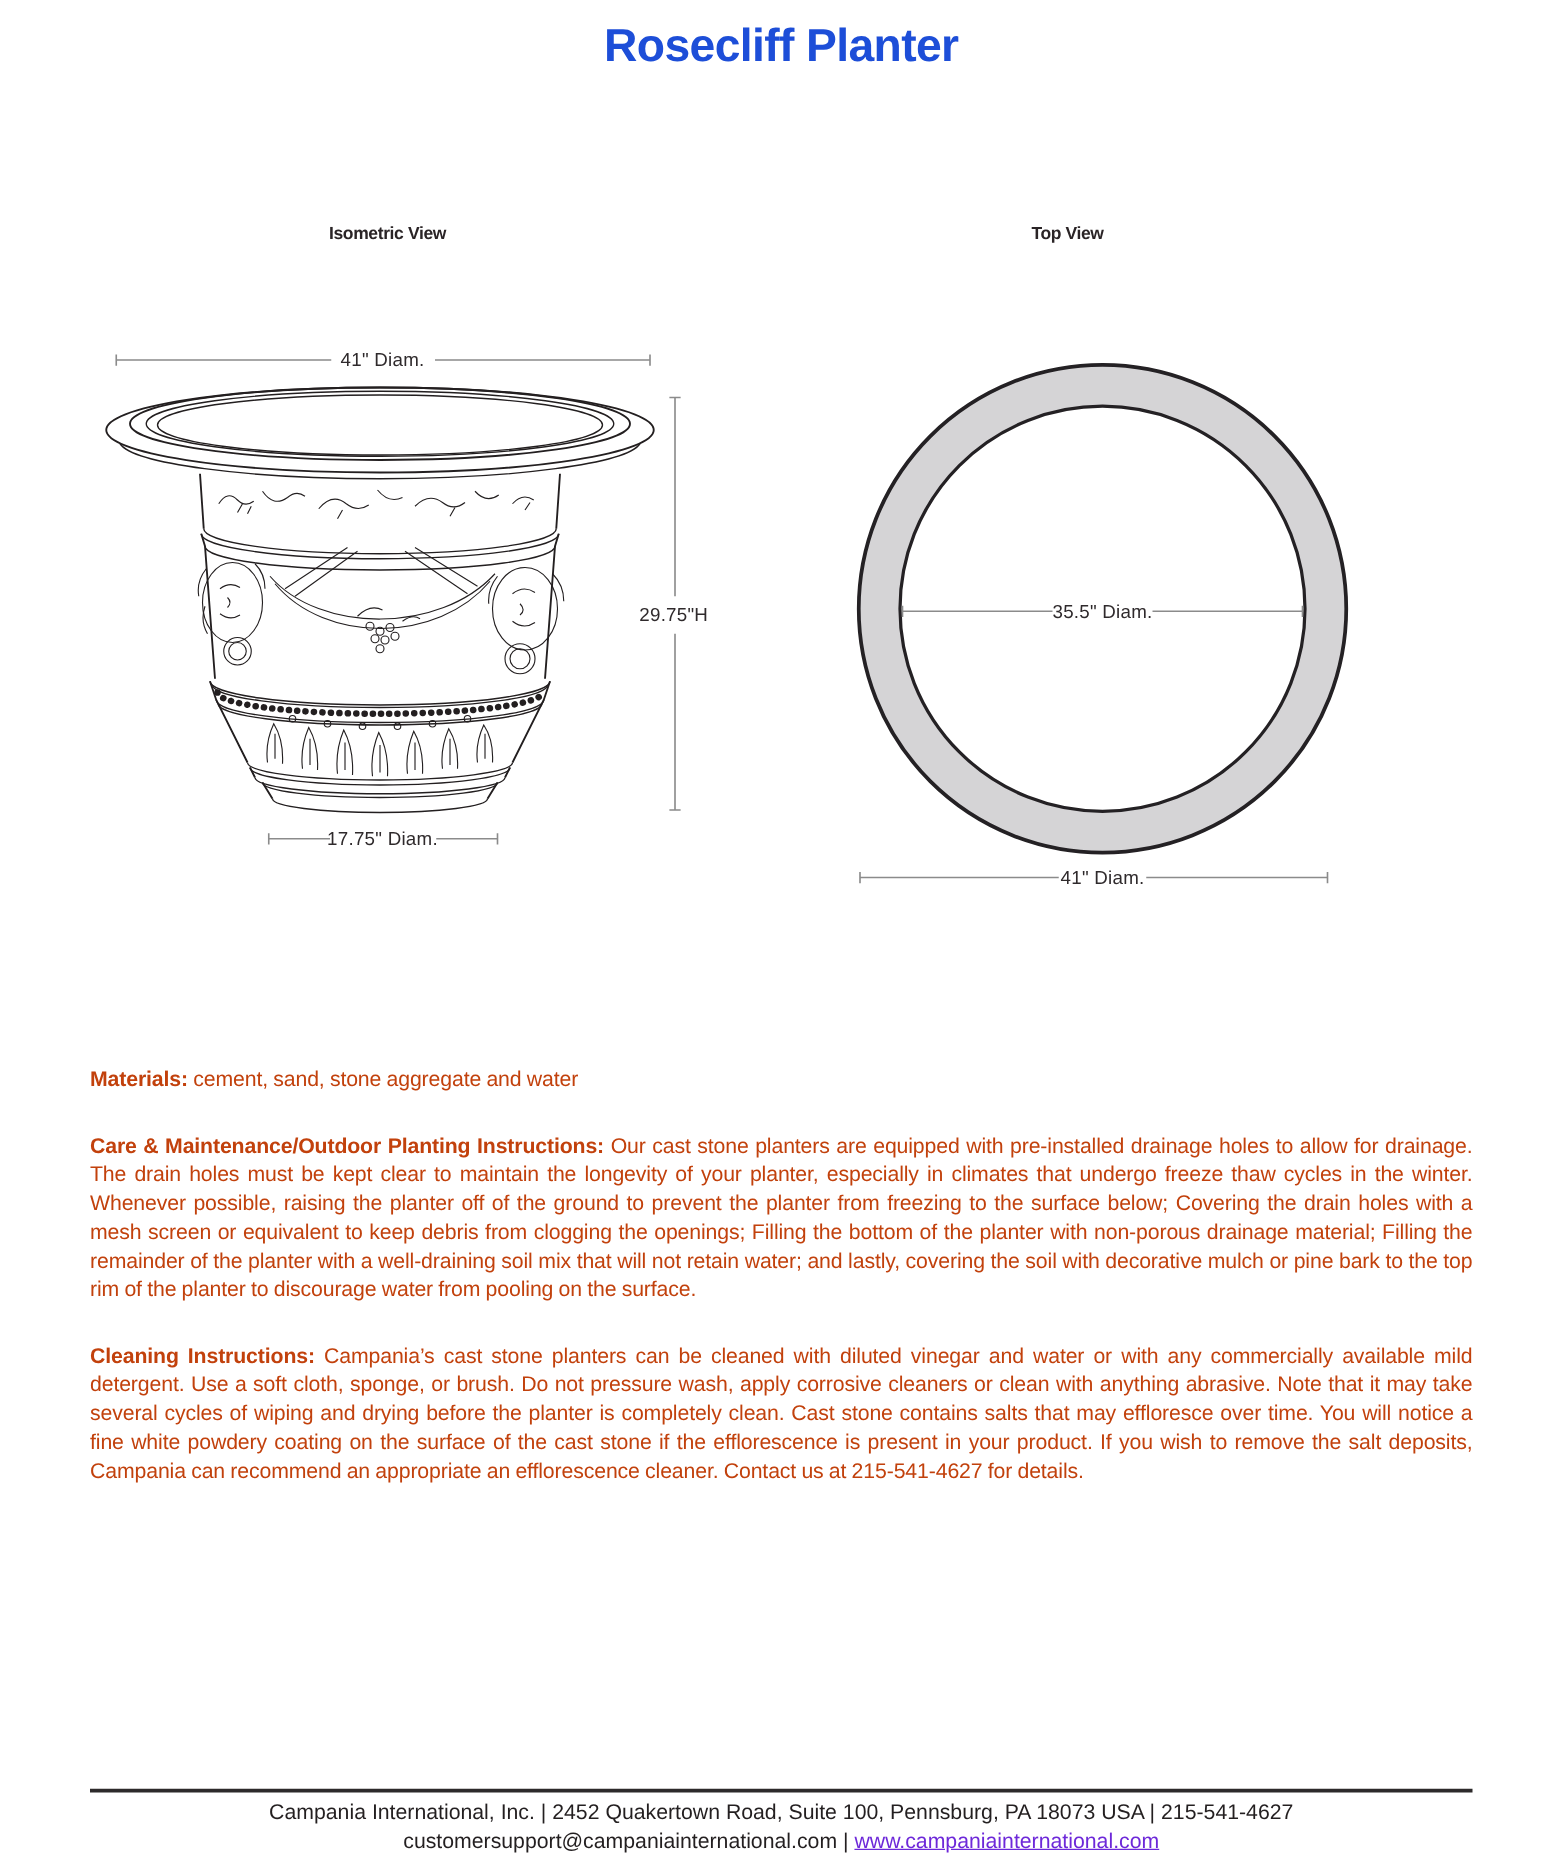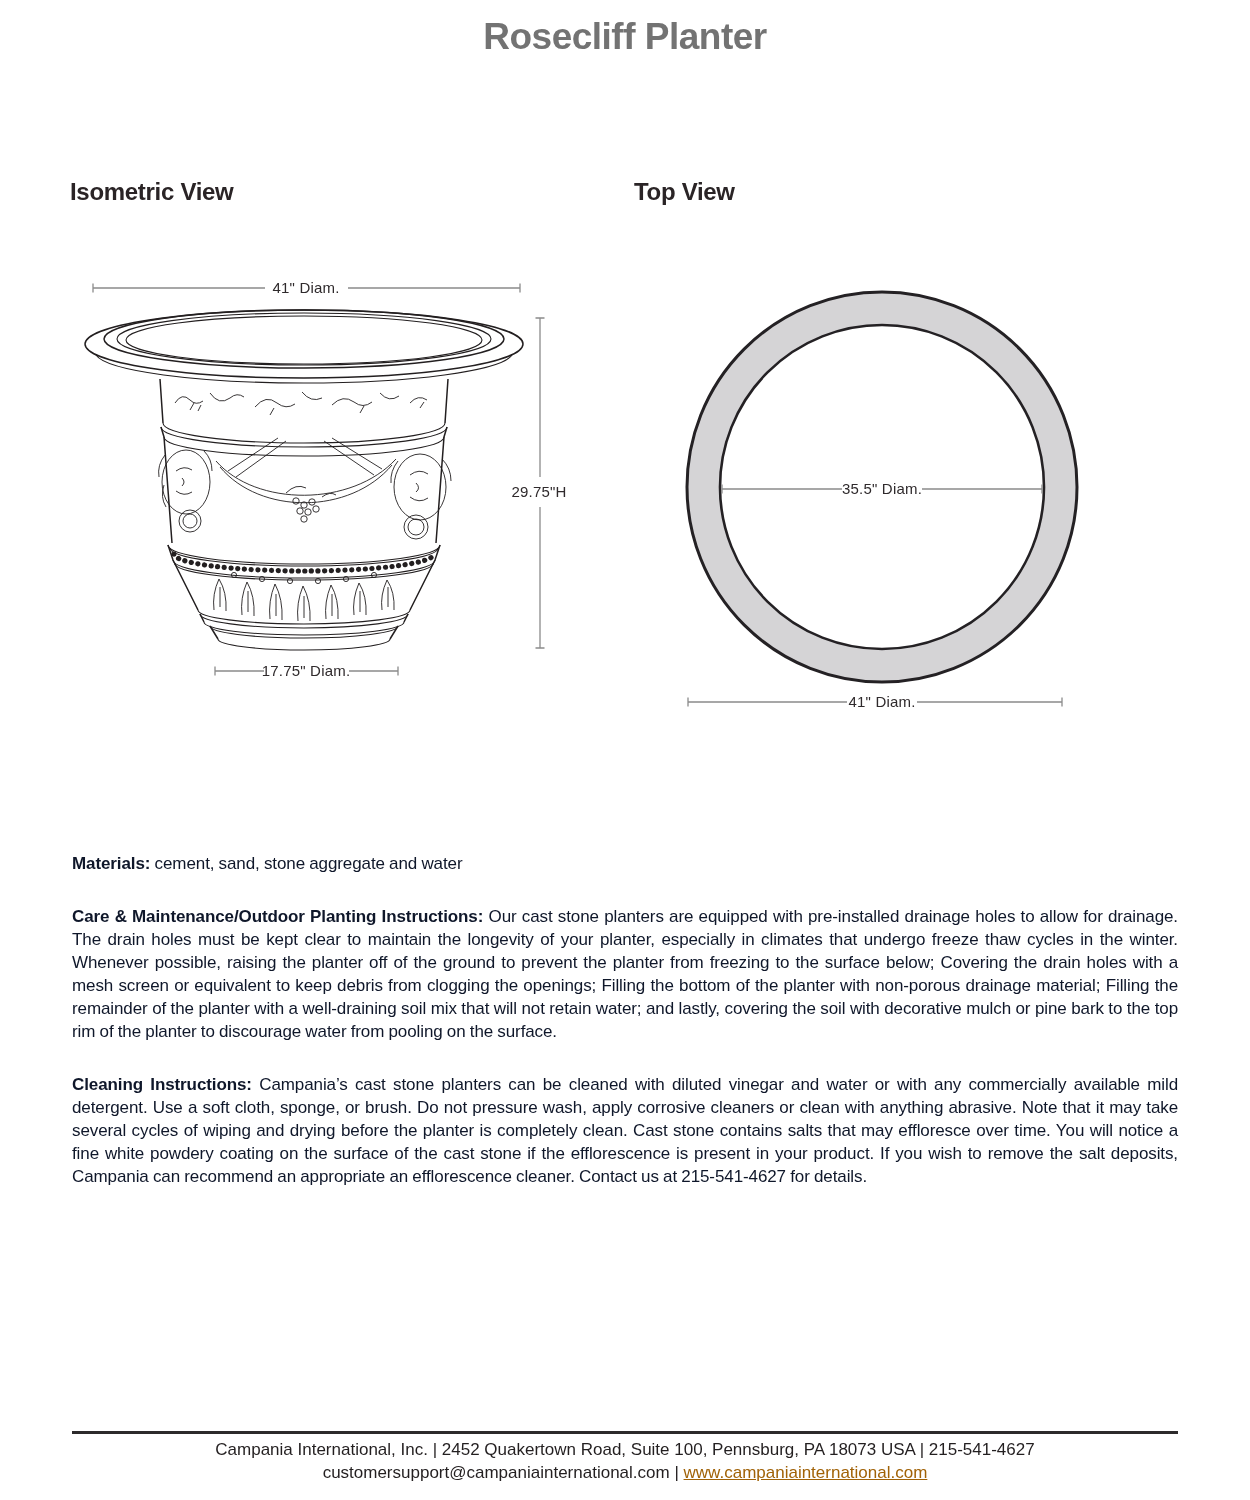--- a/index.html
+++ b/index.html
@@ -7,59 +7,59 @@
   body {
     width:1250px; height:1500px; position:relative;
     font-family:"Liberation Sans", sans-serif;
     color:#231f20;
   }
   .page { position:absolute; left:0; top:0; width:1250px; height:1500px; background:#fff; overflow:hidden; }
 
   .title {
     position:absolute; top:16px; left:0; width:1250px;
     text-align:center; font-size:37px; font-weight:bold; letter-spacing:-0.5px;
-    color:#737373;
+    color:#1d4ed8;
   }
 
   .view-label {
-    position:absolute; top:178px; font-weight:bold; font-size:24px;
-    letter-spacing:-0.3px; color:#2a2426;
+    position:absolute; top:178px; font-weight:bold; font-size:14px;
+    text-align:center; letter-spacing:-0.3px; color:#2a2426;
   }
   #iso-label { left:70px;  width:480px; }
   #top-label { left:634px; width:440px; }
 
   svg text {
     font-family:"Liberation Sans", sans-serif;
     font-size:15px; fill:#2f2a2c; letter-spacing:0.2px;
   }
   .dimline { stroke:#8b8b8b; stroke-width:1.3; fill:none; }
   .outline  { stroke:#231f20; stroke-width:1.5; fill:none; }
   .band     { stroke:#231f20; stroke-width:1.1; fill:none; }
   .decor    { stroke:#231f20; stroke-width:0.9; fill:none; }
 
   .svg-iso { position:absolute; left:70px;  top:275px; }
   .svg-top { position:absolute; left:660px; top:278px; }
 
   .sections {
     position:absolute; left:72px; top:852px; width:1106px;
     font-size:17px; line-height:23px; text-align:justify;
-    letter-spacing:-0.1px; word-spacing:-0.4px; color:#0f172a;
+    letter-spacing:-0.1px; word-spacing:-0.4px; color:#c2410c;
   }
   .sections p + p { margin-top:30px; }
   .sections b { font-weight:bold; }
 
   .footer-rule {
     position:absolute; left:72px; top:1431px; width:1106px; height:3px;
     background:#2d2a2b;
   }
   .footer {
     position:absolute; left:0; top:1438px; width:1250px;
     text-align:center; font-size:17px; line-height:23px; color:#231f20;
   }
-  .footer a { color:#a16207; text-decoration:underline; cursor:pointer; }
+  .footer a { color:#6d28d9; text-decoration:underline; cursor:pointer; }
 </style>
 </head>
 <body>
 
 <div class="page">
 
   <div class="title">Rosecliff Planter</div>
 
   <div class="view-label" id="iso-label">Isometric View</div>
   <div class="view-label" id="top-label">Top View</div>

